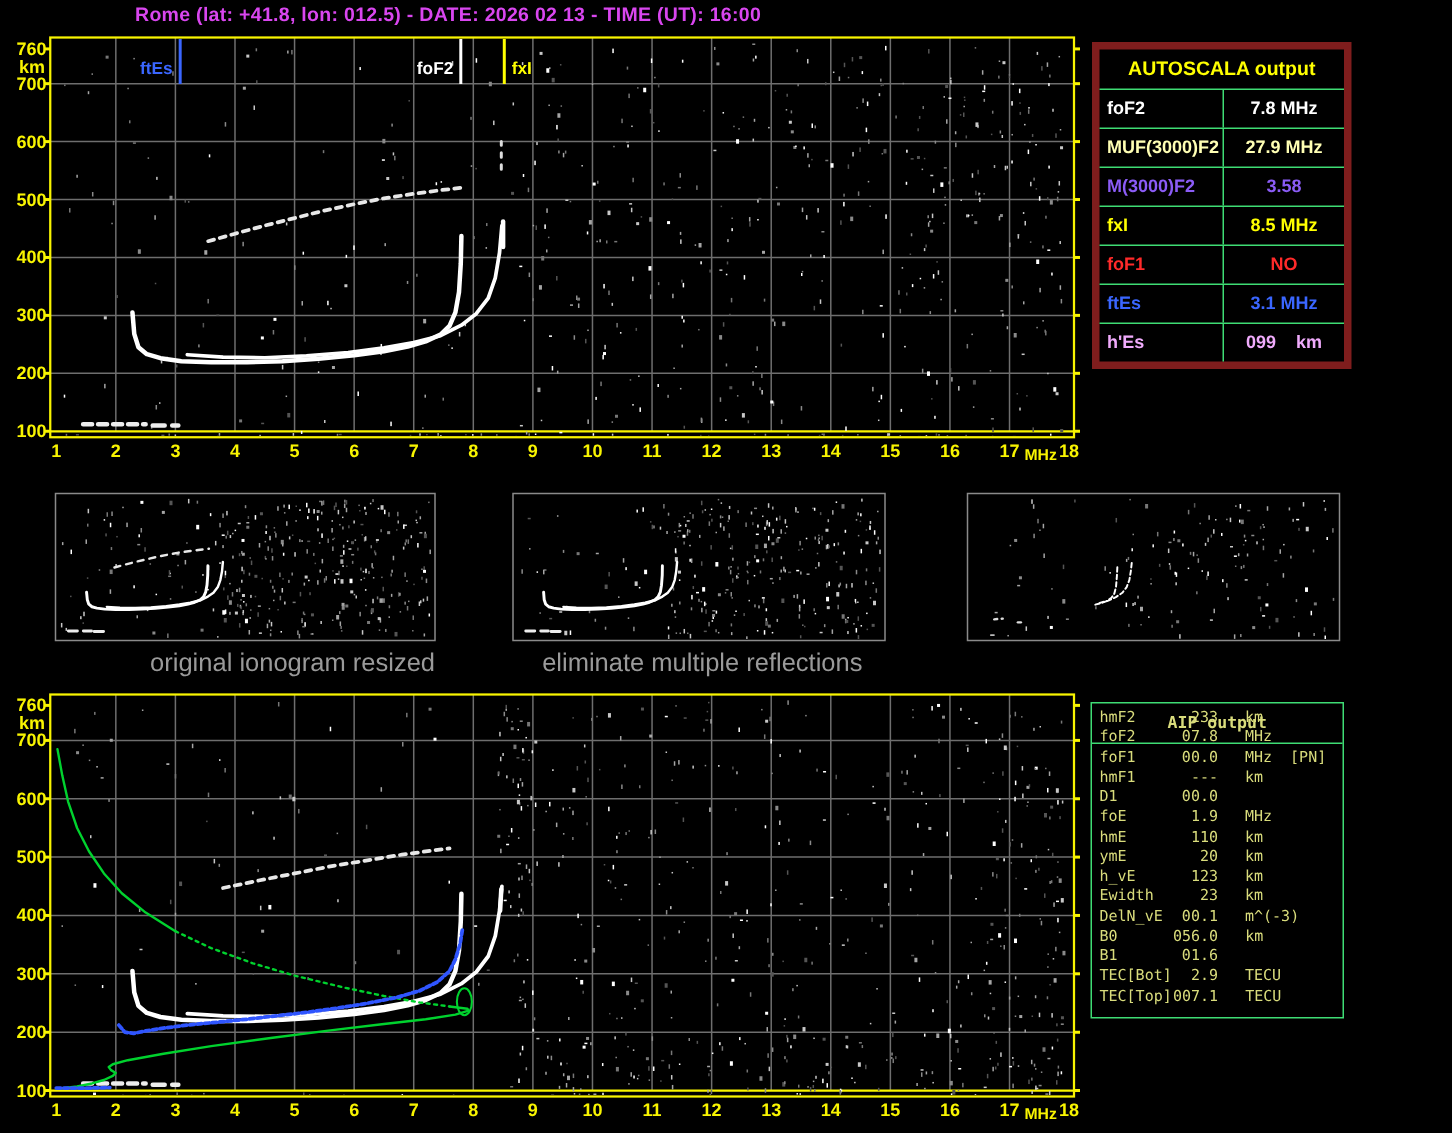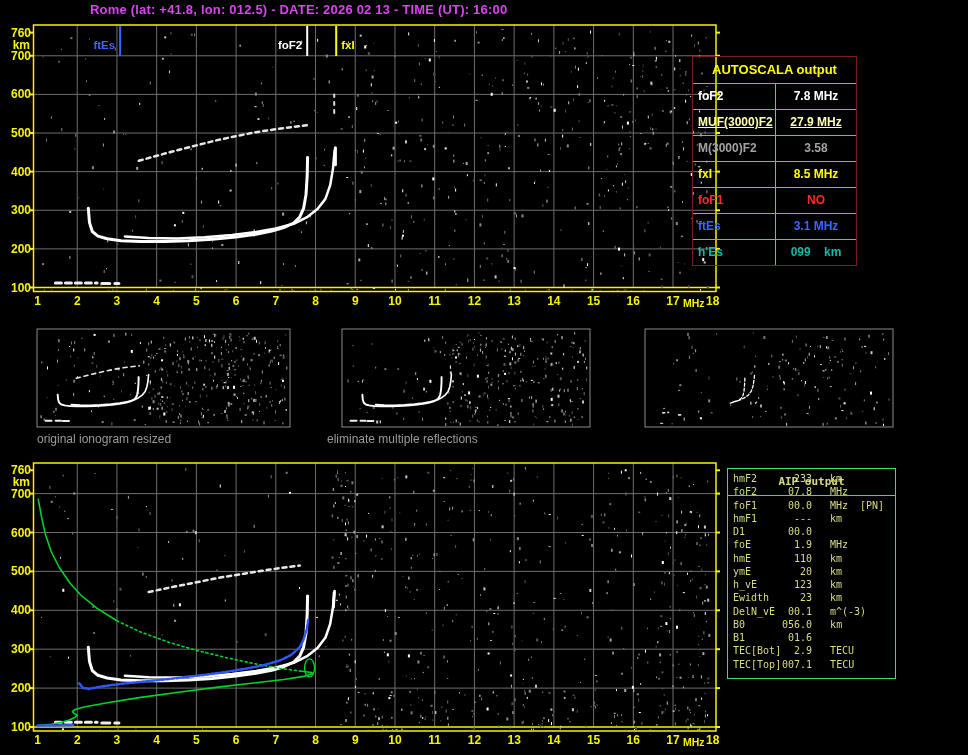--- a/index.html
+++ b/index.html
@@ -2,43 +2,43 @@
 <html><head>
 <meta charset="utf-8">
 <style>
   html,body{margin:0;padding:0;background:#000;}
   #canvas{position:relative;width:968px;height:755px;background:#000;overflow:hidden;
           font-family:"Liberation Sans",sans-serif;}
   #plots{position:absolute;left:0;top:0;}
   .page-title{position:absolute;left:90px;top:2px;color:#d946ef;font-weight:bold;
               font-size:13px;letter-spacing:0.2px;white-space:pre;}
   
-  .as-table{position:absolute;left:692px;top:28px;width:163px;border:1px solid #7f1d1d;margin-top:28px;}
+  .as-table{position:absolute;left:728px;top:28px;width:163px;border:5px solid #7f1d1d;}
   .as-title{height:26px;line-height:26px;text-align:center;color:#ffff00;font-weight:bold;
             font-size:13px;border-bottom:1px solid #3edc74;}
   .as-row{display:flex;height:25px;line-height:25px;border-top:1px solid #3edc74;
           font-weight:bold;font-size:12px;}
   .as-row:first-of-type{border-top:none;}
   .as-param{flex:0 0 77px;padding-left:5px;border-right:1px solid #3edc74;white-space:pre;}
   .as-val{flex:1;text-align:center;white-space:pre;}
   
   .aip-box{position:absolute;left:727px;top:468px;width:167px;height:209px;
            border:1px solid #3edc74;}
   .aip-title{height:26px;line-height:26px;text-align:center;color:#d9dc7c;
              font-family:"DejaVu Sans Mono",monospace;font-size:11px;
              border-bottom:1px solid #3edc74;font-weight:bold;}
   .aip-rows{position:absolute;left:727px;top:472px;width:180px;z-index:2;}
   .aip-row{display:flex;height:13.25px;line-height:13.25px;color:#d9dc7c;
            font-family:"DejaVu Sans Mono",monospace;font-size:10px;white-space:pre;}
   .aip-param{flex:0 0 49px;padding-left:6px;}
   .aip-val{flex:0 0 30px;text-align:right;}
   .aip-unit{margin-left:18px;}
   .aip-note{margin-left:12px;}
-  .thumb-caption{position:absolute;top:432px;height:14px;text-align:left;
-                 color:#9a9a9a;font-size:12px;}
+  .thumb-caption{position:absolute;top:432px;height:14px;text-align:right;
+                 color:#9a9a9a;font-size:17px;}
 </style>
 </head>
 <body>
 
 <div id="canvas">
   <svg id="plots" width="968" height="755">
       <g>
         <clipPath id="clipTop">
           <rect x="34.5" y="26" width="680.5" height="264.5"></rect>
         </clipPath>
@@ -2414,41 +2414,41 @@
 
   <div class="page-title">Rome (lat: +41.8, lon: 012.5) - DATE: 2026 02 13 - TIME (UT): 16:00</div>
 
   <div class="as-table">
     <div class="as-title">AUTOSCALA output</div>
     <div id="as-rows">
         <div class="as-row" style="color: rgb(255, 255, 255);">
           <div class="as-param">foF2</div>
           <div class="as-val">7.8 MHz</div>
         </div>
-        <div class="as-row" style="color: rgb(255, 255, 180); text-decoration: underline;">
+        <div class="as-row" style="color: rgb(255, 255, 180);">
           <div class="as-param">MUF(3000)F2</div>
           <div class="as-val">27.9 MHz</div>
         </div>
-        <div class="as-row" style="color: #a3a3a3;">
+        <div class="as-row" style="color: #8b5cf6;">
           <div class="as-param">M(3000)F2</div>
           <div class="as-val">3.58</div>
         </div>
         <div class="as-row" style="color: rgb(255, 255, 0);">
           <div class="as-param">fxI</div>
           <div class="as-val">8.5 MHz</div>
         </div>
         <div class="as-row" style="color: rgb(255, 42, 42);">
           <div class="as-param">foF1</div>
           <div class="as-val">NO</div>
         </div>
         <div class="as-row" style="color: rgb(58, 102, 255);">
           <div class="as-param">ftEs</div>
           <div class="as-val">3.1 MHz</div>
         </div>
-        <div class="as-row" style="color: #14b8a6;">
+        <div class="as-row" style="color: #f0abfc;">
           <div class="as-param">h'Es</div>
           <div class="as-val">099    km</div>
         </div>
       </div>
   </div>
 
   <div class="thumb-caption" style="left:37px;width:253px;">original ionogram resized</div>
   <div class="thumb-caption" style="left:327px;width:248px;">eliminate multiple reflections</div>
 
   <div class="aip-box">

